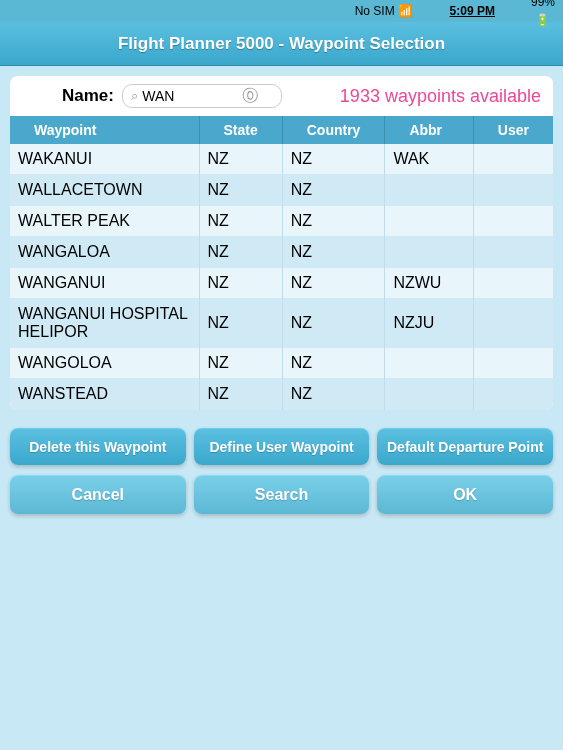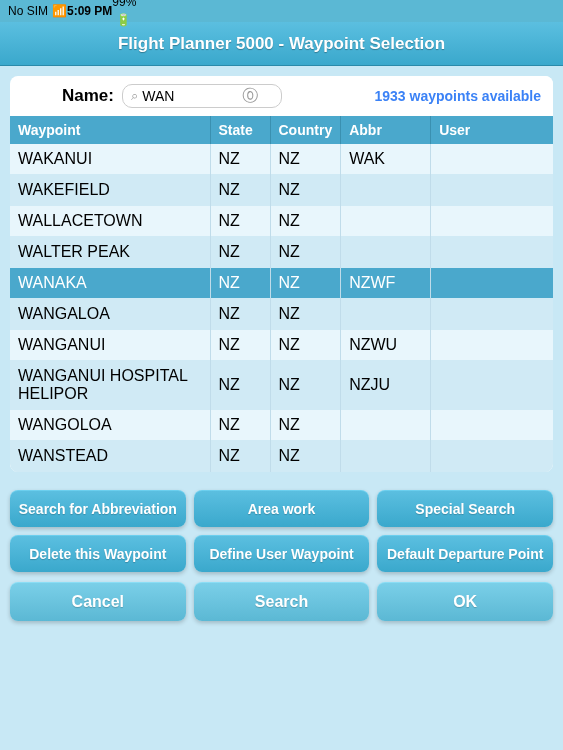--- a/index.html
+++ b/index.html
@@ -10,27 +10,28 @@
       background: #c8e8f5;
       overflow: hidden;
     }
 
     
     .status-bar {
       background: #5bb8d4;
       height: 22px;
       display: flex;
       align-items: center;
-      justify-content: flex-start;
+      justify-content: flex-end;
       padding: 0 8px;
       font-size: 12px;
       color: #000;
+      gap: 36px;
     }
     .status-left { display: flex; align-items: center; gap: 4px; }
-    .status-center { font-weight: 600; }
+    .status-center { font-weight: 600; text-decoration: underline; }
     .status-right { display: flex; align-items: center; gap: 4px; flex-direction: column; }
 
     
     .title-bar {
       background: linear-gradient(to bottom, #5bbfe0, #3aa8cc);
       height: 44px;
       display: flex;
       align-items: center;
       justify-content: center;
       border-bottom: 1px solid #2a8aaa;
@@ -87,38 +88,38 @@
       width: 100px;
       background: transparent;
     }
     .search-clear {
       color: #999;
       font-size: 16px;
       cursor: pointer;
       line-height: 1;
     }
     .waypoints-count {
-      color: #3b82f6;
-      font-size: 14px;
-      font-weight: 700;
+      color: #ec4899;
+      font-size: 18px;
+      font-weight: 400;
     }
 
     
     .waypoint-table {
       width: 100%;
       border-collapse: collapse;
       font-size: 13px;
     }
     .waypoint-table thead tr {
       background: #4aa8cc;
     }
     .waypoint-table thead th {
       color: white;
       font-weight: 600;
-      padding: 6px 8px;
+      padding: 6px 24px;
       text-align: left;
       border-right: 1px solid #3a90b0;
       font-size: 14px;
       margin-left: 48px;
     }
     .waypoint-table thead th:last-child { border-right: none; }
 
     .waypoint-table tbody tr {
       border-bottom: 1px solid #d0eaf5;
     }
@@ -244,45 +245,31 @@
       </thead>
       <tbody id="table-body">
       <tr>
             <td>WAKANUI</td>
             <td>NZ</td>
             <td>NZ</td>
             <td>WAK</td>
             <td></td>
           </tr>
           <tr>
-            <td>WAKEFIELD</td>
-            <td>NZ</td>
-            <td>NZ</td>
-            <td></td>
-            <td></td>
-          </tr>
-          <tr>
             <td>WALLACETOWN</td>
             <td>NZ</td>
             <td>NZ</td>
             <td></td>
             <td></td>
           </tr>
           <tr>
             <td>WALTER PEAK</td>
             <td>NZ</td>
             <td>NZ</td>
             <td></td>
-            <td></td>
-          </tr>
-          <tr class="selected">
-            <td>WANAKA</td>
-            <td>NZ</td>
-            <td>NZ</td>
-            <td>NZWF</td>
             <td></td>
           </tr>
           <tr>
             <td>WANGALOA</td>
             <td>NZ</td>
             <td>NZ</td>
             <td></td>
             <td></td>
           </tr>
           <tr>
@@ -312,25 +299,20 @@
             <td>NZ</td>
             <td></td>
             <td></td>
           </tr>
         </tbody>
     </table>
   </div>
 </div>
 
 <div class="buttons-area">
-  <div class="btn-row">
-    <button class="btn">Search for Abbreviation</button>
-    <button class="btn">Area work</button>
-    <button class="btn">Special Search</button>
-  </div>
   <div class="btn-row">
     <button class="btn">Delete this Waypoint</button>
     <button class="btn">Define User Waypoint</button>
     <button class="btn">Default Departure Point</button>
   </div>
 </div>
 
 <div class="bottom-bar">
   <button class="btn-bottom">Cancel</button>
   <button class="btn-bottom">Search</button>

